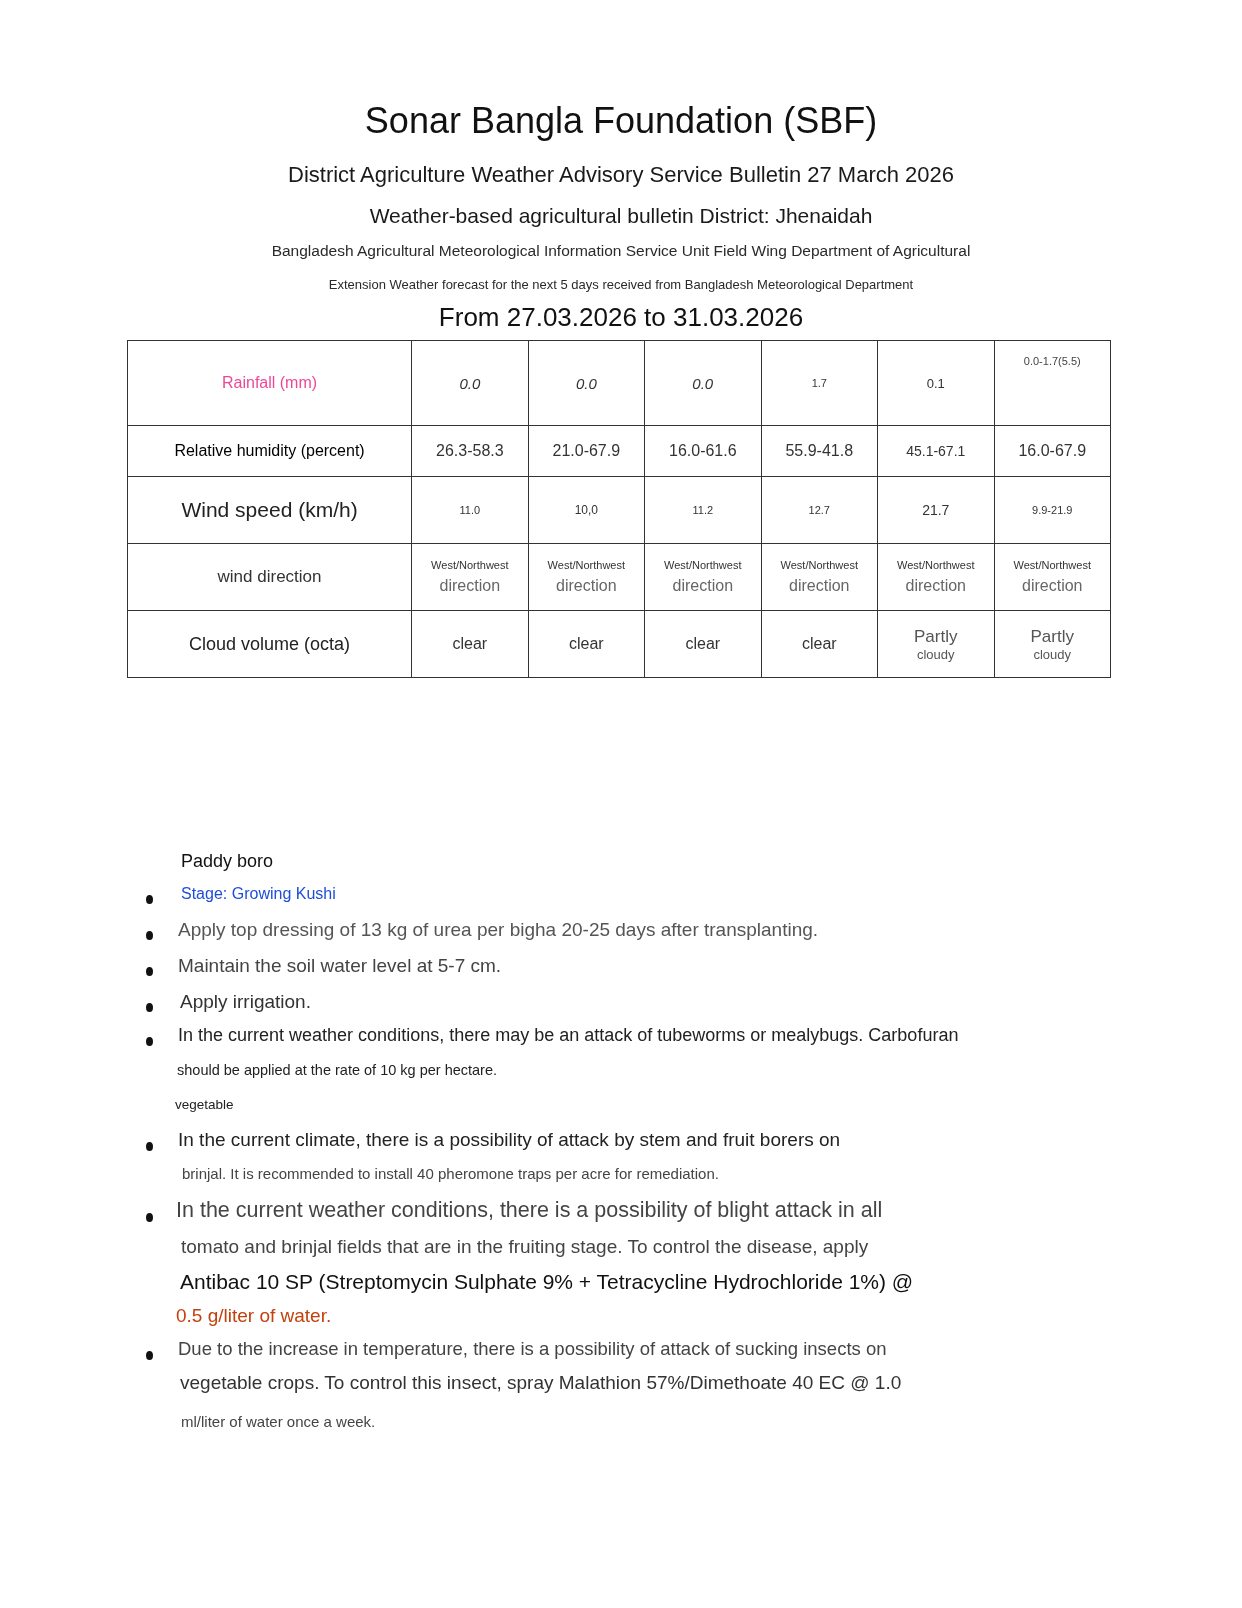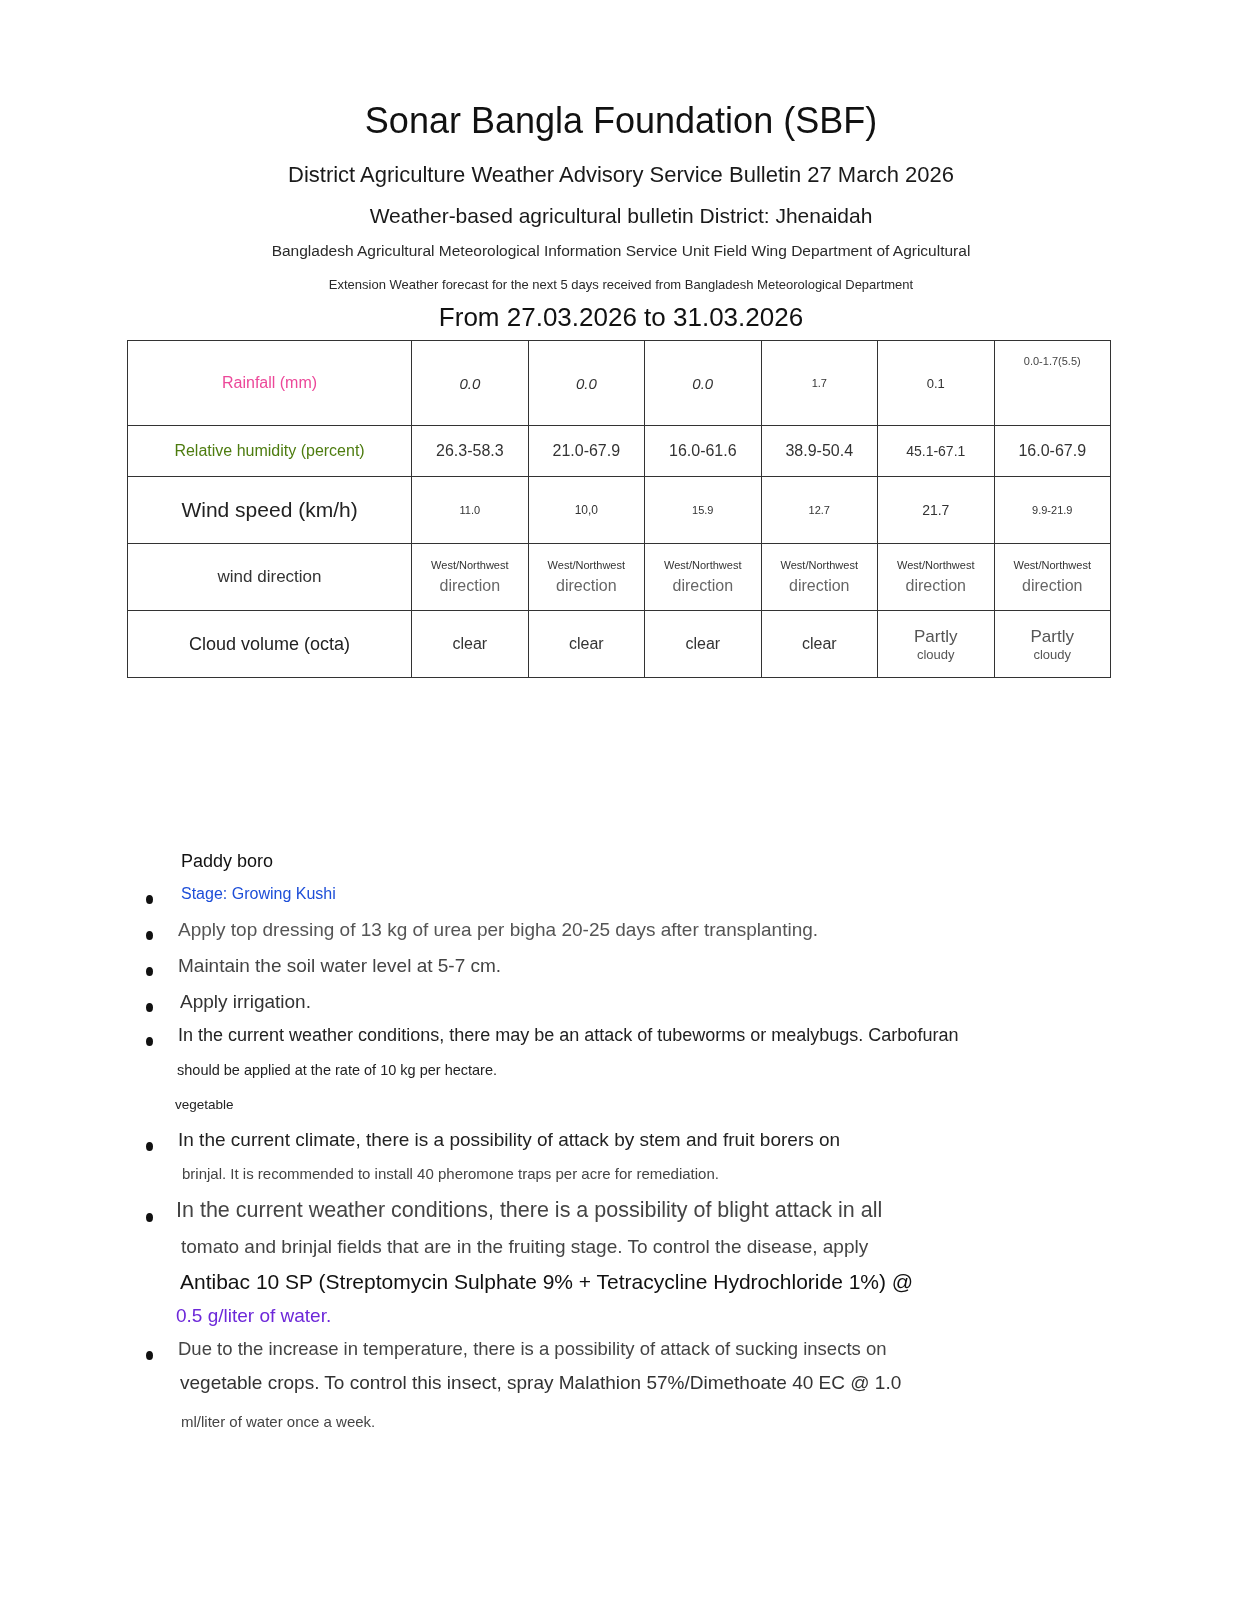--- a/index.html
+++ b/index.html
@@ -23,21 +23,21 @@
   .rain td { height:70px; font-size:13px; }
   .rain td.lbl { font-size:16px; color:#ec4899; }
   .rain td.italic { font-style:italic; font-size:15px; }
   .rain td.lim { vertical-align:top; padding-top:14px; font-size:11px; color:#444; }
   .tmax td { height:64px; font-size:13px; }
   .tmax td.lbl { font-size:14px; color:#333; }
   .tmin td { height:60px; font-size:13px; }
   .tmin td.lbl { font-size:14px; color:#333; }
   .tmin td.big { font-size:17px; color:#333; }
   .hum td { height:50px; font-size:16px; color:#333; }
-  .hum td.lbl { font-size:16px; color:#4d7c0f; }
+  .hum td.lbl { font-size:16px; color:#000000; }
   .wind td { height:66px; font-size:11px; color:#444; }
   .wind td.lbl { font-size:21px; color:#222; }
   .wind td.bigv { font-size:14px; }
   .dir td { height:66px; font-size:11px; color:#444; }
   .dir td.lbl { font-size:17px; color:#333; }
   .dir .small { display:block; font-size:11px; color:#333; }
   .dir .big { display:block; font-size:16px; color:#666; margin-top:6px; }
   .cloud td { height:66px; font-size:16px; color:#666; }
   .cloud td.lbl { font-size:18px; color:#222; }
   .cloud .top { display:block; font-size:17px; color:#555; }
@@ -66,29 +66,29 @@
     <td class="italic">0.0</td>
     <td style="font-size:11px">1.7</td>
     <td>0.1</td>
     <td class="lim">0.0-1.7(5.5)</td>
   </tr>
   <tr class="hum">
     <td class="lbl">Relative humidity (percent)</td>
     <td>26.3-58.3</td>
     <td>21.0-67.9</td>
     <td>16.0-61.6</td>
-    <td>38.9-50.4</td>
+    <td>55.9-41.8</td>
     <td style="font-size:14px">45.1-67.1</td>
     <td>16.0-67.9</td>
   </tr>
   <tr class="wind">
     <td class="lbl">Wind speed (km/h)</td>
     <td>11.0</td>
     <td style="font-size:12px">10,0</td>
-    <td>15.9</td>
+    <td>11.2</td>
     <td>12.7</td>
     <td class="bigv">21.7</td>
     <td>9.9-21.9</td>
   </tr>
   <tr class="dir">
     <td class="lbl">wind direction</td>
     <td>
           <span class="small">West/Northwest</span>
           <span class="big">direction</span>
         </td>
@@ -153,19 +153,19 @@
   <div class="txt" style="left:175px;top:1097px;font-size:13.5px;color:#222;">vegetable</div>
 
   <div class="bullet" style="left:146px;top:1142px;"></div>
   <div class="txt" style="left:178px;top:1129px;font-size:19px;color:#222;">In the current climate, there is a possibility of attack by stem and fruit borers on</div>
   <div class="txt" style="left:182px;top:1165px;font-size:15px;color:#444;">brinjal. It is recommended to install 40 pheromone traps per acre for remediation.</div>
 
   <div class="bullet" style="left:146px;top:1213px;"></div>
   <div class="txt" style="left:176px;top:1198px;font-size:21.5px;color:#444;">In the current weather conditions, there is a possibility of blight attack in all</div>
   <div class="txt" style="left:181px;top:1236px;font-size:19px;color:#444;">tomato and brinjal fields that are in the fruiting stage. To control the disease, apply</div>
   <div class="txt" style="left:180px;top:1270px;font-size:21px;color:#111;">Antibac 10 SP (Streptomycin Sulphate 9% + Tetracycline Hydrochloride 1%) @</div>
-  <div class="txt" style="left:176px;top:1305px;font-size:19px;color:#6d28d9;">0.5 g/liter of water.</div>
+  <div class="txt" style="left:176px;top:1305px;font-size:19px;color:#c2410c;">0.5 g/liter of water.</div>
 
   <div class="bullet" style="left:146px;top:1351px;"></div>
   <div class="txt" style="left:178px;top:1338px;font-size:18.5px;color:#444;">Due to the increase in temperature, there is a possibility of attack of sucking insects on</div>
   <div class="txt" style="left:180px;top:1372px;font-size:19px;color:#333;">vegetable crops. To control this insect, spray Malathion 57%/Dimethoate 40 EC @ 1.0</div>
   <div class="txt" style="left:181px;top:1413px;font-size:15px;color:#444;">ml/liter of water once a week.</div>
 </div>
 
 </body></html>

